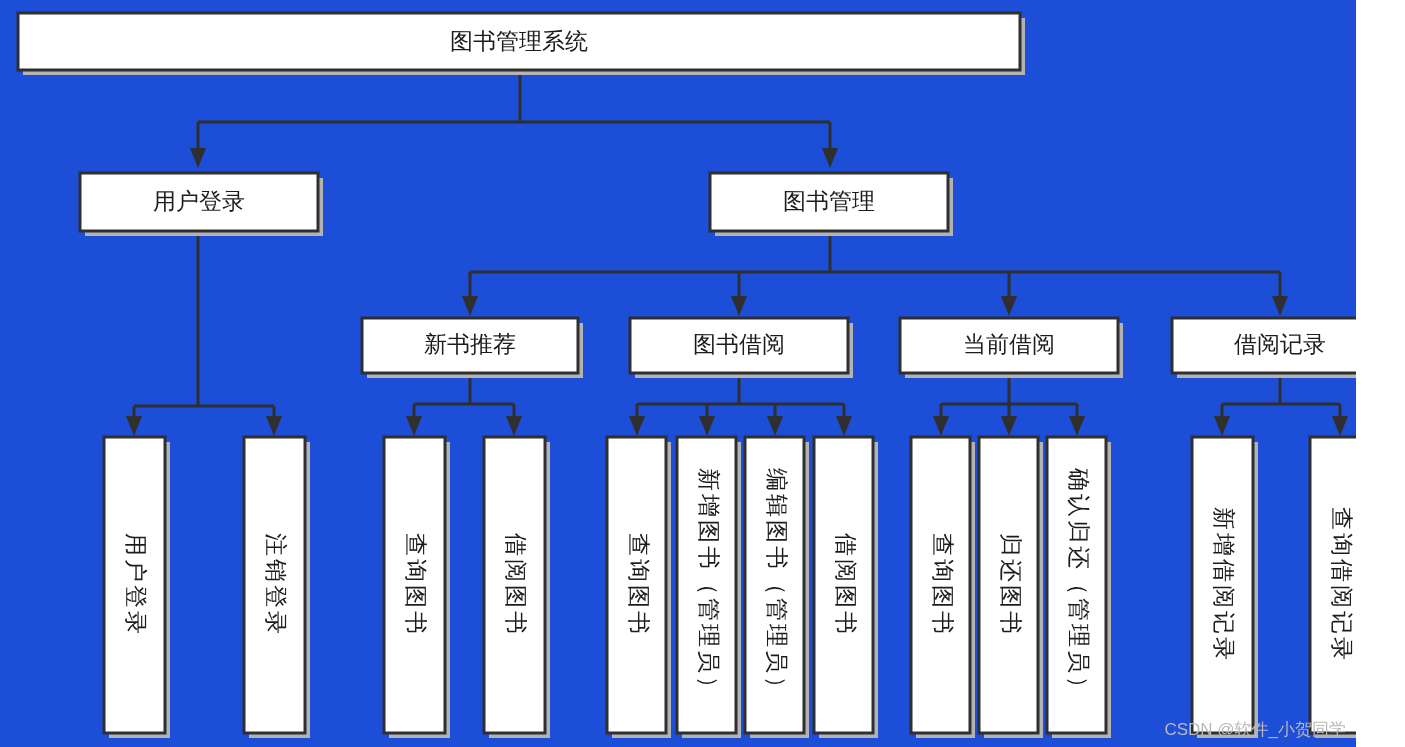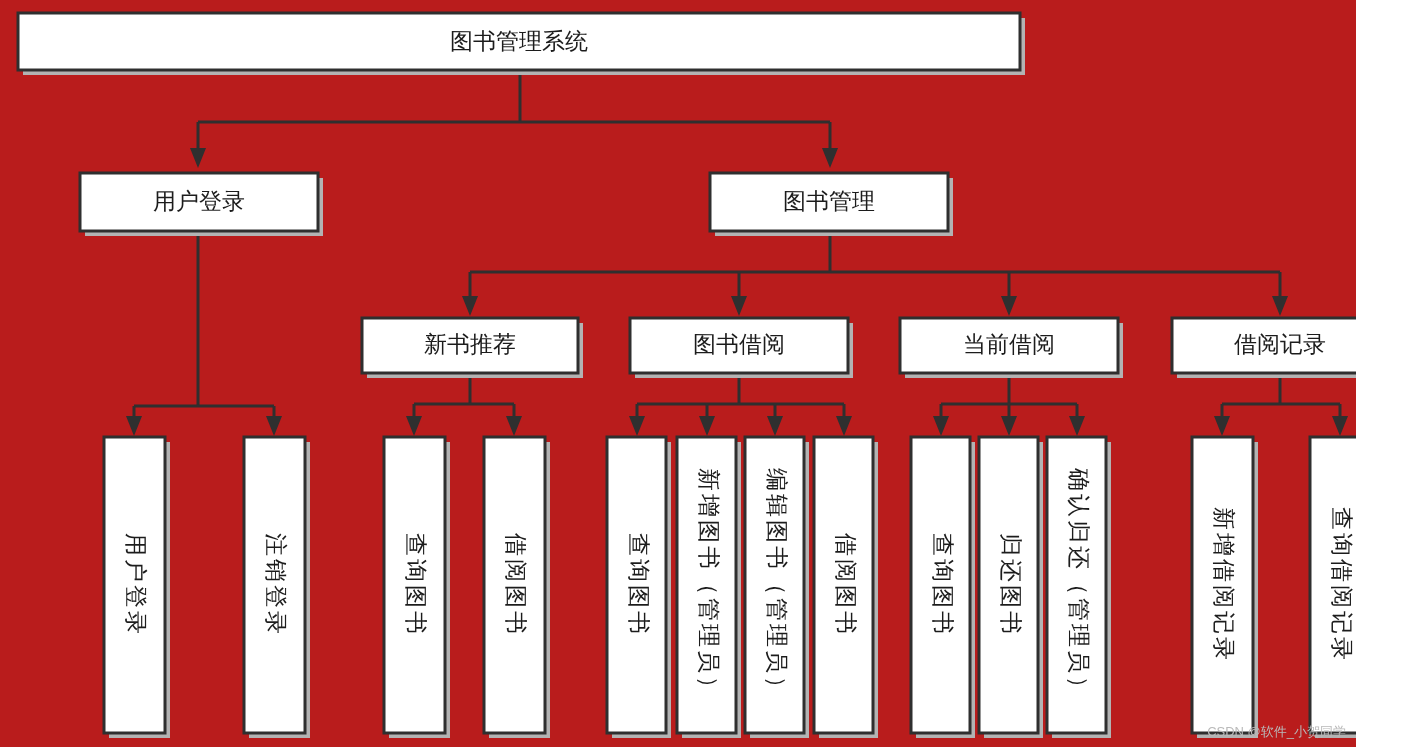--- a/index.html
+++ b/index.html
@@ -7,21 +7,21 @@
     padding: 0;
     background: #ffffff;
   }
   body {
     font-family: "Liberation Sans", "DejaVu Sans", sans-serif;
   }
   #stage {
     position: relative;
     width: 1356px;
     height: 747px;
-    background: #b91c1c;
+    background: #1d4ed8;
     overflow: hidden;
   }
   #diagram-svg {
     position: absolute;
     left: 0;
     top: 0;
   }
   .node-box {
     fill: #ffffff;
     stroke: #2f2f2f;
@@ -54,21 +54,21 @@
     fill: #1c1c1c;
     text-anchor: middle;
     dominant-baseline: middle;
     letter-spacing: 3px;
   }
   .watermark {
     position: absolute;
     right: 10px;
     bottom: 6px;
     font-family: "Liberation Sans", "DejaVu Sans", sans-serif;
-    font-size: 13px;
+    font-size: 17px;
     color: #b9b9b9;
     white-space: nowrap;
     pointer-events: none;
   }
 </style>
 </head>
 <body>
 
 <div id="stage">
 

